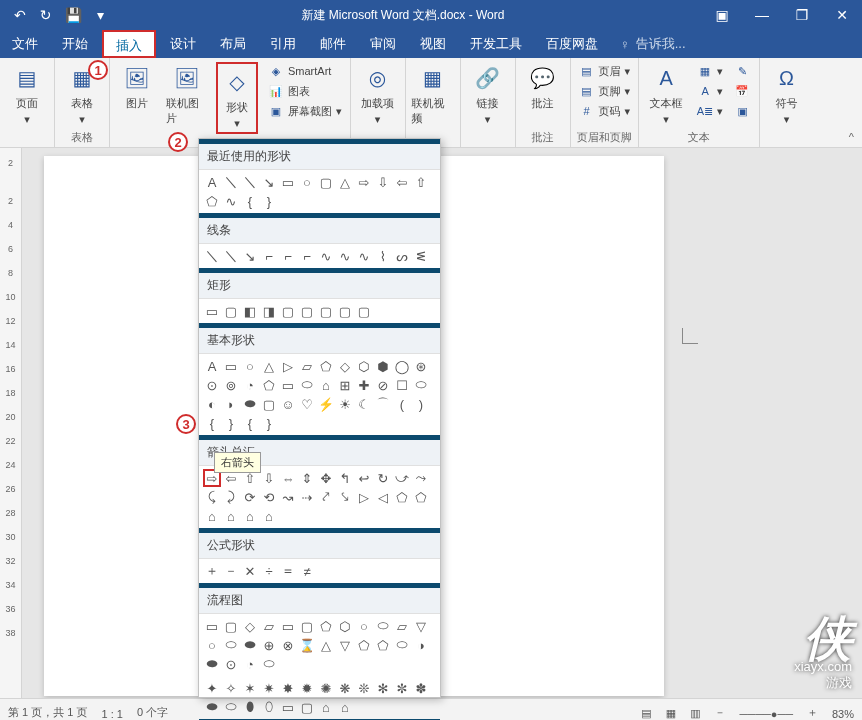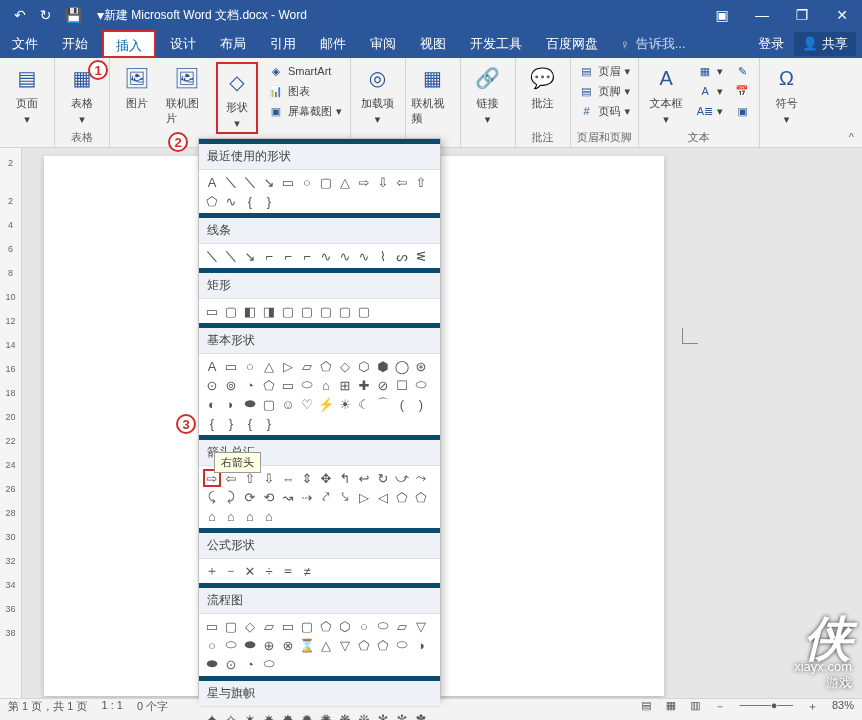--- a/index.html
+++ b/index.html
@@ -2,21 +2,21 @@
 <html><head>
 <meta charset="utf-8">
 <style>
 * { margin: 0; padding: 0; box-sizing: border-box; font-family: "Microsoft YaHei", Arial, sans-serif; }
 body { width: 862px; height: 720px; background: #fff; position: relative; overflow: hidden; }
 
 
 .titlebar { height: 30px; background: #2b579a; display: flex; align-items: center; color: #fff; font-size: 12px; }
 .titlebar .qat { display: flex; gap: 14px; padding-left: 14px; }
 .titlebar .qat span { cursor: pointer; font-size: 14px; }
-.titlebar .title { flex: 1; }
+.titlebar .title { flex: 1; text-align: center; }
 .titlebar .wincontrols { display: flex; }
 .titlebar .wincontrols span { width: 40px; text-align: center; font-size: 14px; }
 
 
 .tabs { height: 28px; background: #2b579a; display: flex; align-items: center; color: #fff; font-size: 13px; justify-content: flex-end; }
 .tab { padding: 0 12px; height: 28px; line-height: 28px; cursor: pointer; }
 .tab.insert { border: 2px solid #d02c2c; background: #fff; color: #0369a1; margin: 0 2px; }
 .tellme { flex: 1; display: flex; align-items: center; gap: 6px; padding-left: 10px; color: #cdd9ea; }
 .loginShare { display: flex; align-items: center; gap: 10px; padding-right: 6px; }
 .share { background: #1e4784; padding: 3px 8px; border-radius: 2px; }
@@ -47,21 +47,21 @@
 
 
 .dropdown { position: absolute; left: 198px; top: 138px; width: 243px; background: #fff; border: 1px solid #c2c2c2; box-shadow: 2px 2px 8px rgba(0,0,0,0.25); z-index: 100; font-size: 12px; max-height: 560px; }
 .dd-header { background: #eef2f6; padding: 4px 8px; color: #444; border-bottom: 1px solid #e0e0e0; border-top: 5px solid #0c4a6e; }
 .dd-grid { padding: 3px 4px; display: flex; flex-wrap: wrap; gap: 1px; }
 .dd-grid span { width: 18px; height: 18px; display: inline-flex; align-items: center; justify-content: center; font-size: 13px; color: #555; cursor: pointer; border: 1px solid transparent; }
 .dd-grid span.sel { border: 2px solid #d02c2c; }
 .tooltip { position: absolute; background: #ffffe1; border: 1px solid #999; padding: 2px 6px; font-size: 11px; color: #333; left: 214px; top: 452px; z-index: 200; }
 
 
-.statusbar { position: absolute; bottom: 0; left: 0; right: 0; height: 22px; background: #f3f3f3; border-top: 1px solid #d4d4d4; display: flex; align-items: flex-start; font-size: 11px; color: #555; padding: 0 8px; gap: 14px; }
+.statusbar { position: absolute; bottom: 0; left: 0; right: 0; height: 22px; background: #f3f3f3; border-top: 1px solid #d4d4d4; display: flex; align-items: flex-end; font-size: 11px; color: #555; padding: 0 8px; gap: 14px; }
 .statusbar .spacer { flex: 1; }
 
 
 .watermark { position: absolute; right: 10px; bottom: 28px; color: #fff; font-size: 13px; text-align: right; z-index: 300; text-shadow: 0 0 4px rgba(0,0,0,0.8); }
 .watermark .logo { font-size: 48px; font-weight: bold; font-style: italic; line-height: 40px; }
 </style>
 </head>
 <body>
 
 <div class="titlebar">
@@ -88,27 +88,20 @@
   <div class="tab">布局</div>
   <div class="tab">引用</div>
   <div class="tab">邮件</div>
   <div class="tab">审阅</div>
   <div class="tab">视图</div>
   <div class="tab">开发工具</div>
   <div class="tab">百度网盘</div>
   <div class="tellme">
     <span>♀</span>
     <span>告诉我...</span>
-  </div>
-  <div class="loginShare">
-    <span>登录</span>
-    <span class="share">
-      <span>👤</span>
-      <span>共享</span>
-    </span>
   </div>
 </div>
 
 <div class="ribbon">
   <div class="group">
     <div class="bigbtn">
       <div class="ico">▤</div>
       <span>页面</span>
       <span>▾</span>
     </div>
@@ -433,21 +426,20 @@
       <span>▽</span>
       <span>⬠</span>
       <span>⬠</span>
       <span>⬭</span>
       <span>◑</span>
     <span>⬬</span>
       <span>⊙</span>
       <span>◔</span>
       <span>⬭</span>
   </div>
-  <div class="dd-header">星与旗帜</div>
   <div class="dd-grid">
     <span>✦</span>
       <span>✧</span>
       <span>✶</span>
       <span>✷</span>
       <span>✸</span>
       <span>✹</span>
       <span>✺</span>
       <span>❋</span>
       <span>❊</span>

